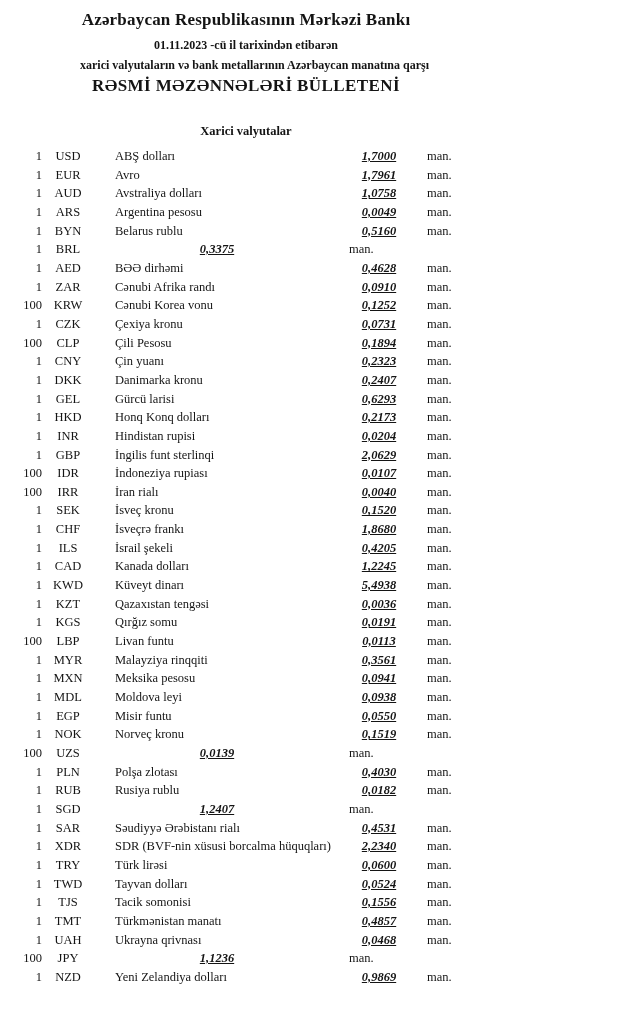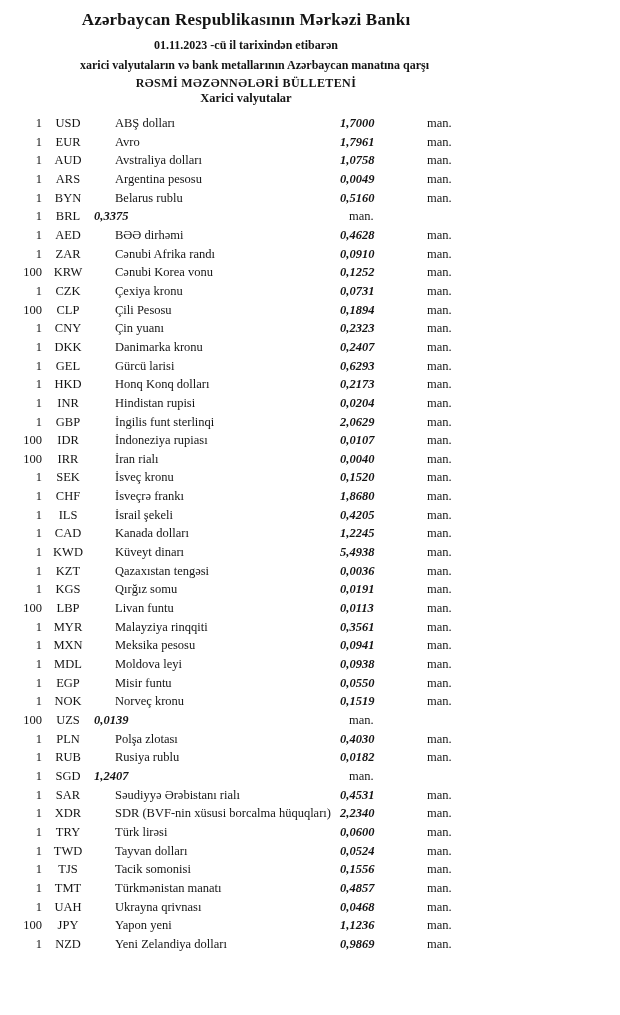--- a/index.html
+++ b/index.html
@@ -21,47 +21,48 @@
     letter-spacing: 0.2px;
   }
   .hline {
     font-size: 12px;
     font-weight: bold;
     line-height: 16px;
   }
   .hline.date { margin-bottom: 4px; }
   .hline.sub  { margin-bottom: 3px; padding-left: 17px; }
   .bulletin-title {
-    font-size: 12px;
+    font-size: 17px;
     font-weight: bold;
     letter-spacing: 0.4px;
     margin-top: 3px;
   }
   .section-title {
     text-align: center;
     font-size: 12.5px;
     font-weight: bold;
+    margin-top: 28px;
     margin-bottom: 8px;
   }
   .rates-table {
     padding-left: 16px;
     padding-right: 24px;
   }
   .row {
     display: grid;
     grid-template-columns: 26px 52px 1fr 78px 50px;
     font-size: 12.5px;
     line-height: 18.66px;
     height: 18.66px;
     white-space: nowrap;
   }
   .qty  { text-align: right; }
   .code { text-align: center; }
   .name { padding-left: 2px; margin-left: 19px; }
-  .rate { text-align: left; font-weight: bold; font-style: italic; }
+  .rate { text-align: center; font-weight: bold; font-style: italic; text-decoration: underline; }
   .unit { padding-left: 9px; }
 </style>
 </head>
 <body>
 
 <div class="page">
   <header>
     <h1 class="bank-title">Azərbaycan Respublikasının Mərkəzi Bankı</h1>
     <div class="hline date">01.11.2023 -cü il tarixindən etibarən</div>
     <div class="hline sub">xarici valyutaların və bank metallarının Azərbaycan manatına qarşı</div>
@@ -408,21 +409,20 @@
       <span class="qty">1</span>
       <span class="code">UAH</span>
       <span class="name">Ukrayna qrivnası</span>
       <span class="rate">0,0468</span>
       <span class="unit">man.</span>
     </div>
 
     <div class="row">
       <span class="qty">100</span>
       <span class="code">JPY</span>
-      <span class="name">Yapon yeni</span>
       <span class="rate">1,1236</span>
       <span class="unit">man.</span>
     </div>
 
     <div class="row">
       <span class="qty">1</span>
       <span class="code">NZD</span>
       <span class="name">Yeni Zelandiya dolları</span>
       <span class="rate">0,9869</span>
       <span class="unit">man.</span>

